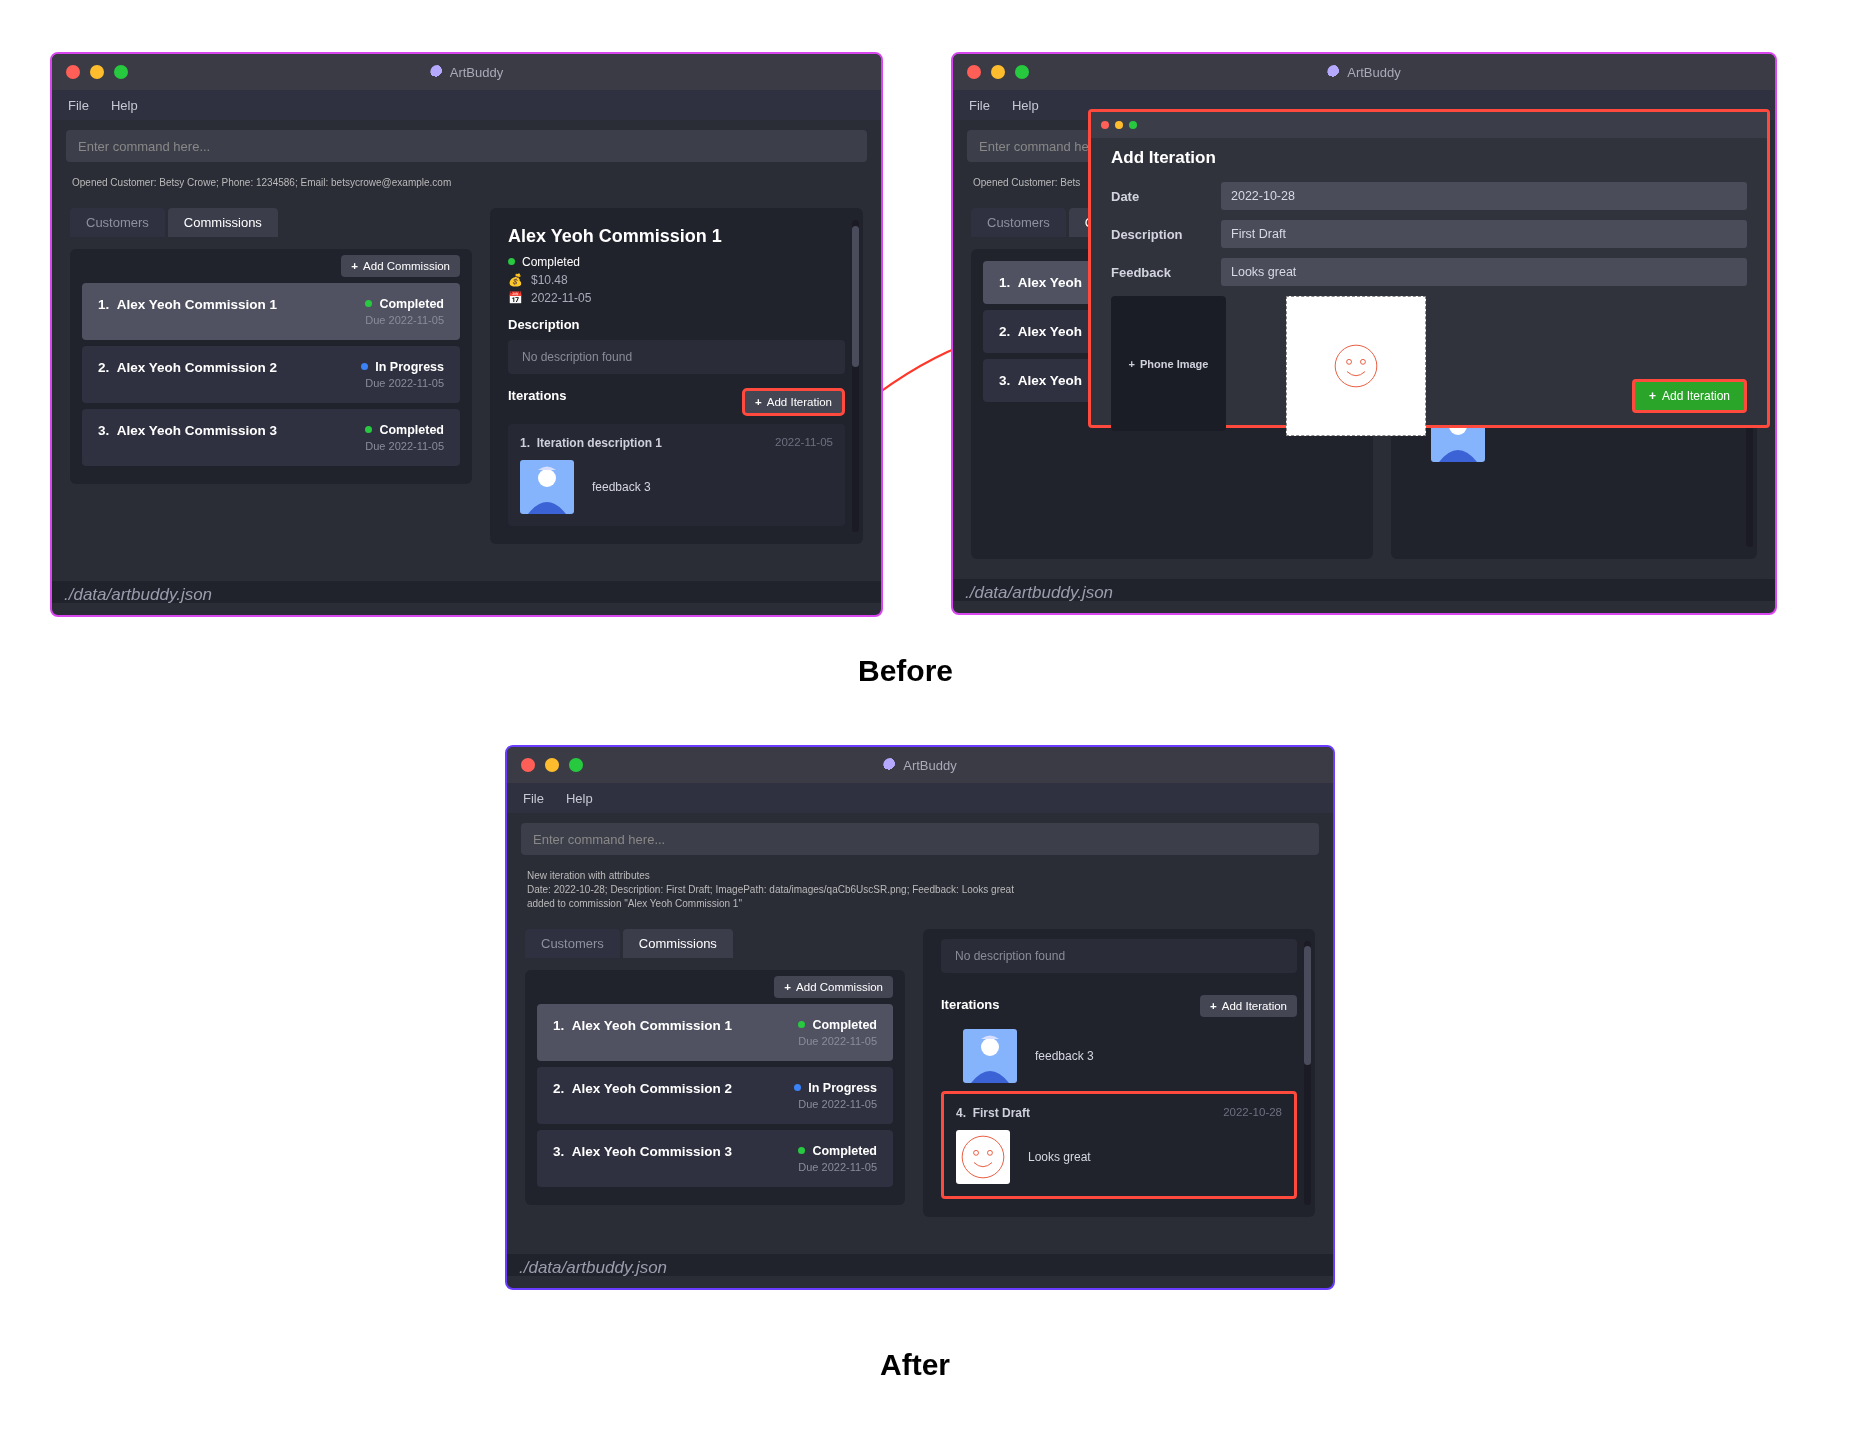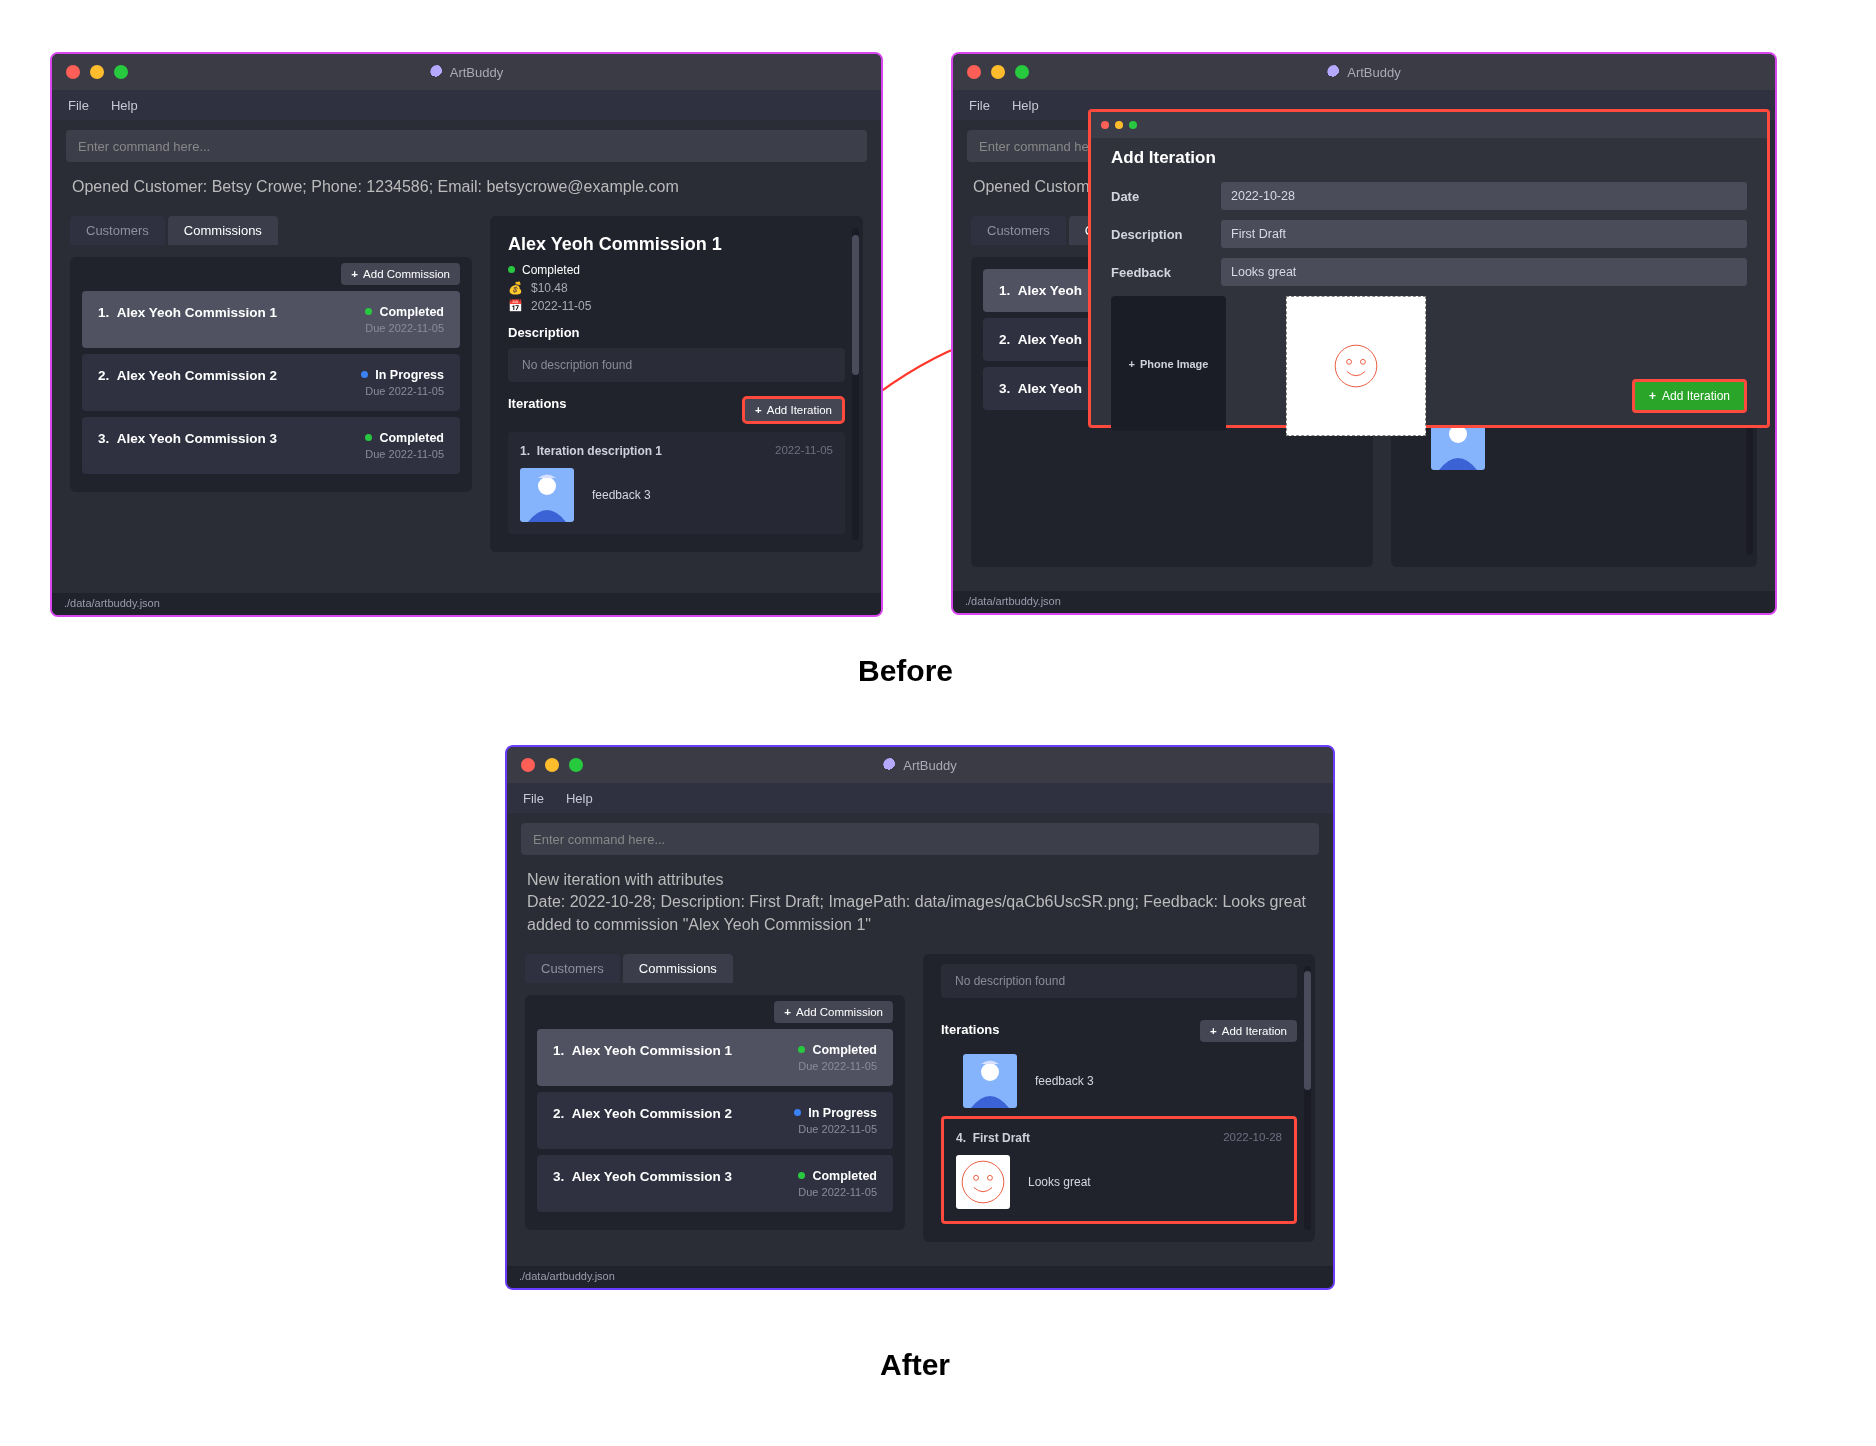--- a/index.html
+++ b/index.html
@@ -8,21 +8,21 @@
   .titlebar{height:36px;background:#3a3b45;display:flex;align-items:center;padding:0 14px;gap:10px}
   .dot{width:14px;height:14px;border-radius:50%}
   .dot.r{background:#ff5f56}.dot.y{background:#ffbd2e}.dot.g{background:#27c93f}
   .dot-sm{width:8px;height:8px;border-radius:50%}
   .dot-sm.r{background:#ff6159}.dot-sm.y{background:#ffbd2e}.dot-sm.g{background:#28c940}
   .appname{position:absolute;left:50%;transform:translateX(-50%);color:#a9aab7;font-size:13px;display:flex;align-items:center;gap:6px}
   .palette{width:14px;height:14px;display:inline-block;border-radius:50%;background:radial-gradient(circle at 40% 40%,#b5a8ff 50%,transparent 51%)}
   .menubar{height:30px;background:#2f3140;display:flex;align-items:center;gap:22px;padding:0 16px;color:#c7c8d4;font-size:13px}
   .cmdwrap{padding:10px 14px}
   .cmdbar{background:#3c3e4a;border-radius:4px;height:32px;display:flex;align-items:center;padding:0 12px;color:#888;font-size:13px}
-  .info{padding:4px 20px 8px;color:#bbb;font-size:16px;line-height:1.4}
+  .info{padding:4px 20px 8px;color:#bbb;font-size:10px;line-height:1.4}
   .content{display:flex;gap:18px;padding:10px 18px}
   .leftcol{flex:0 0 auto}
   .tabs{display:flex;gap:3px;margin-bottom:12px}
   .tab{padding:7px 16px;font-size:13px;color:#8e90a0;background:#2f3140;border-radius:4px 4px 0 0}
   .tab.act{color:#fff;background:#3b3d4b}
   .listpane{background:#20222c;border-radius:6px;padding:12px;position:relative}
   .addbtn{background:#444654;color:#fff;font-size:11.5px;border-radius:4px;padding:5px 10px;border:none;cursor:pointer;display:inline-flex;align-items:center;gap:5px}
   .addbtn::before{content:'+';font-weight:bold}
   .addrow{display:flex;justify-content:flex-end;margin-bottom:6px}
   .row{background:#2f3140;border-radius:4px;padding:14px 16px;margin-bottom:6px;display:flex;justify-content:space-between;align-items:flex-start}
@@ -40,21 +40,21 @@
   .meta .stat{font-size:12px;font-weight:400}
   .section{color:#fff;font-weight:600;font-size:13px;margin:12px 0 8px}
   .nodesc{background:#2a2c38;color:#8a8c98;font-size:12px;padding:10px 14px;border-radius:4px}
   .ithdr{display:flex;justify-content:space-between;margin-top:14px}
   .itcard{background:#20222c;border-radius:4px;padding:12px;margin-top:8px}
   .itrow{display:flex;justify-content:space-between;color:#cfd0db;font-size:12px;font-weight:600}
   .itdate{color:#6e7080;font-size:11.5px;font-weight:400}
   .itbody{display:flex;align-items:center;gap:18px;margin-top:10px}
   .thumb{width:54px;height:54px;border-radius:3px;overflow:hidden;display:flex;align-items:center;justify-content:center}
   .fb{font-size:12px;color:#d6d7e2}
-  .footer{position:absolute;bottom:0;left:0;right:0;height:22px;background:#20222c;color:#9b9dad;font-size:11px;padding:4px 12px;}
+  .footer{position:absolute;bottom:12px;left:0;right:0;height:22px;background:#20222c;color:#9b9dad;font-size:17px;padding:4px 12px;font-style:italic}
   .vscroll{position:absolute;right:4px;top:12px;bottom:12px;width:7px;background:#1a1b24;border-radius:4px}
   .vscroll::after{content:'';position:absolute;left:0;right:0;top:2%;height:45%;background:#4a4c5c;border-radius:4px}
   .highlight-red{border:3px solid #ff4a3d;border-radius:5px}
 
   
   #w1{left:50px;top:52px;width:833px;height:565px}
   #w2{left:951px;top:52px;width:826px;height:563px}
   #w3{left:505px;top:745px;width:830px;height:545px;border-color:#6a3cff}
   .label{position:absolute;font-size:30px;font-weight:800;color:#000}
   .arrow{position:absolute;stroke:#ff3628;fill:none;stroke-width:2}

